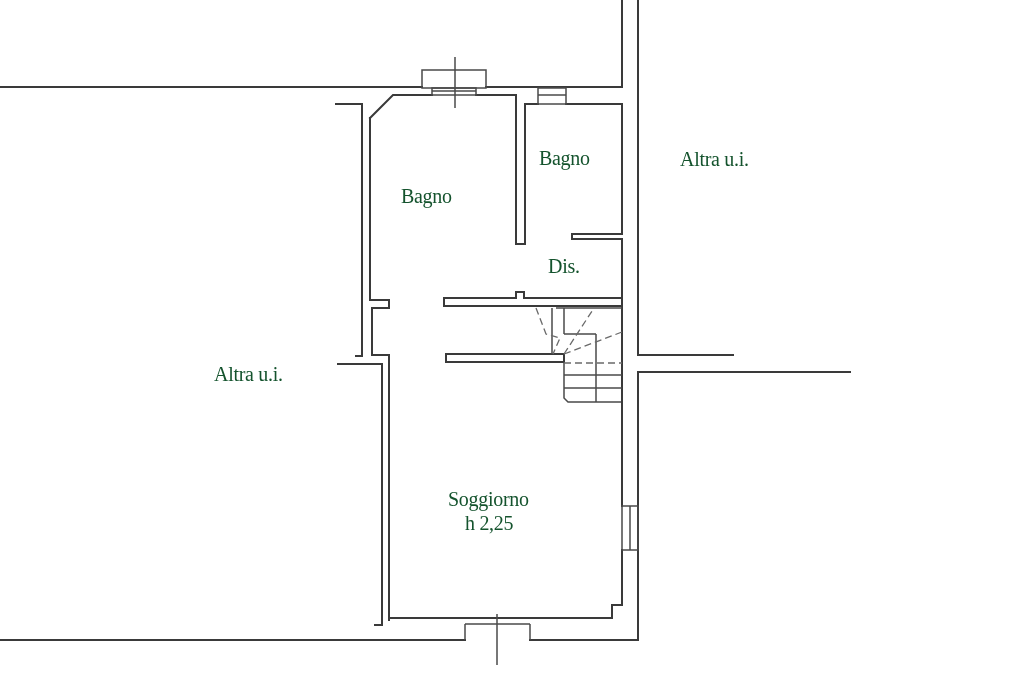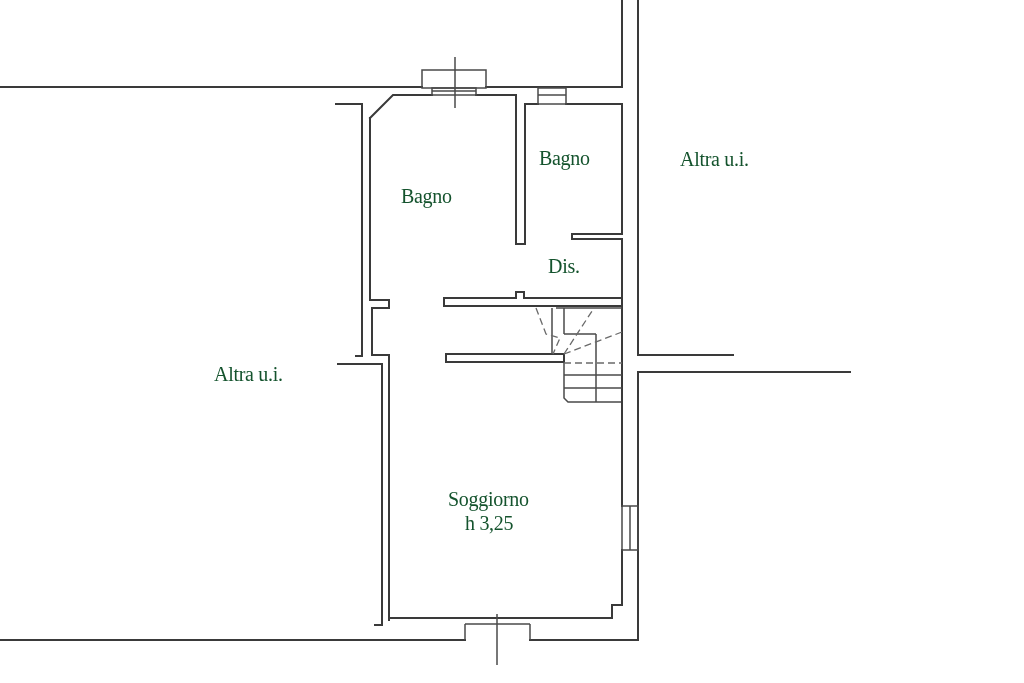--- a/index.html
+++ b/index.html
@@ -90,15 +90,15 @@
     <line class="thin" x1="530" y1="624" x2="530" y2="640"></line>
     <line class="thin" x1="465" y1="624" x2="530" y2="624"></line>
     <line class="thin" x1="497" y1="614" x2="497" y2="665"></line>
   </g>
 </svg>
 
 <div class="label" style="left:401px; top:185px;">Bagno</div>
 <div class="label" style="left:539px; top:147px;">Bagno</div>
 <div class="label" style="left:532px; top:255px;margin-left:16px;">Dis.</div>
 <div class="label" style="left:448px; top:488px;">Soggiorno</div>
-<div class="label" style="left:465px; top:512px;">h 3,25</div>
+<div class="label" style="left:465px; top:512px;">h 2,25</div>
 <div class="label" style="left:214px; top:363px;">Altra u.i.</div>
 <div class="label" style="left:680px; top:148px;">Altra u.i.</div>
 
 </body></html>

